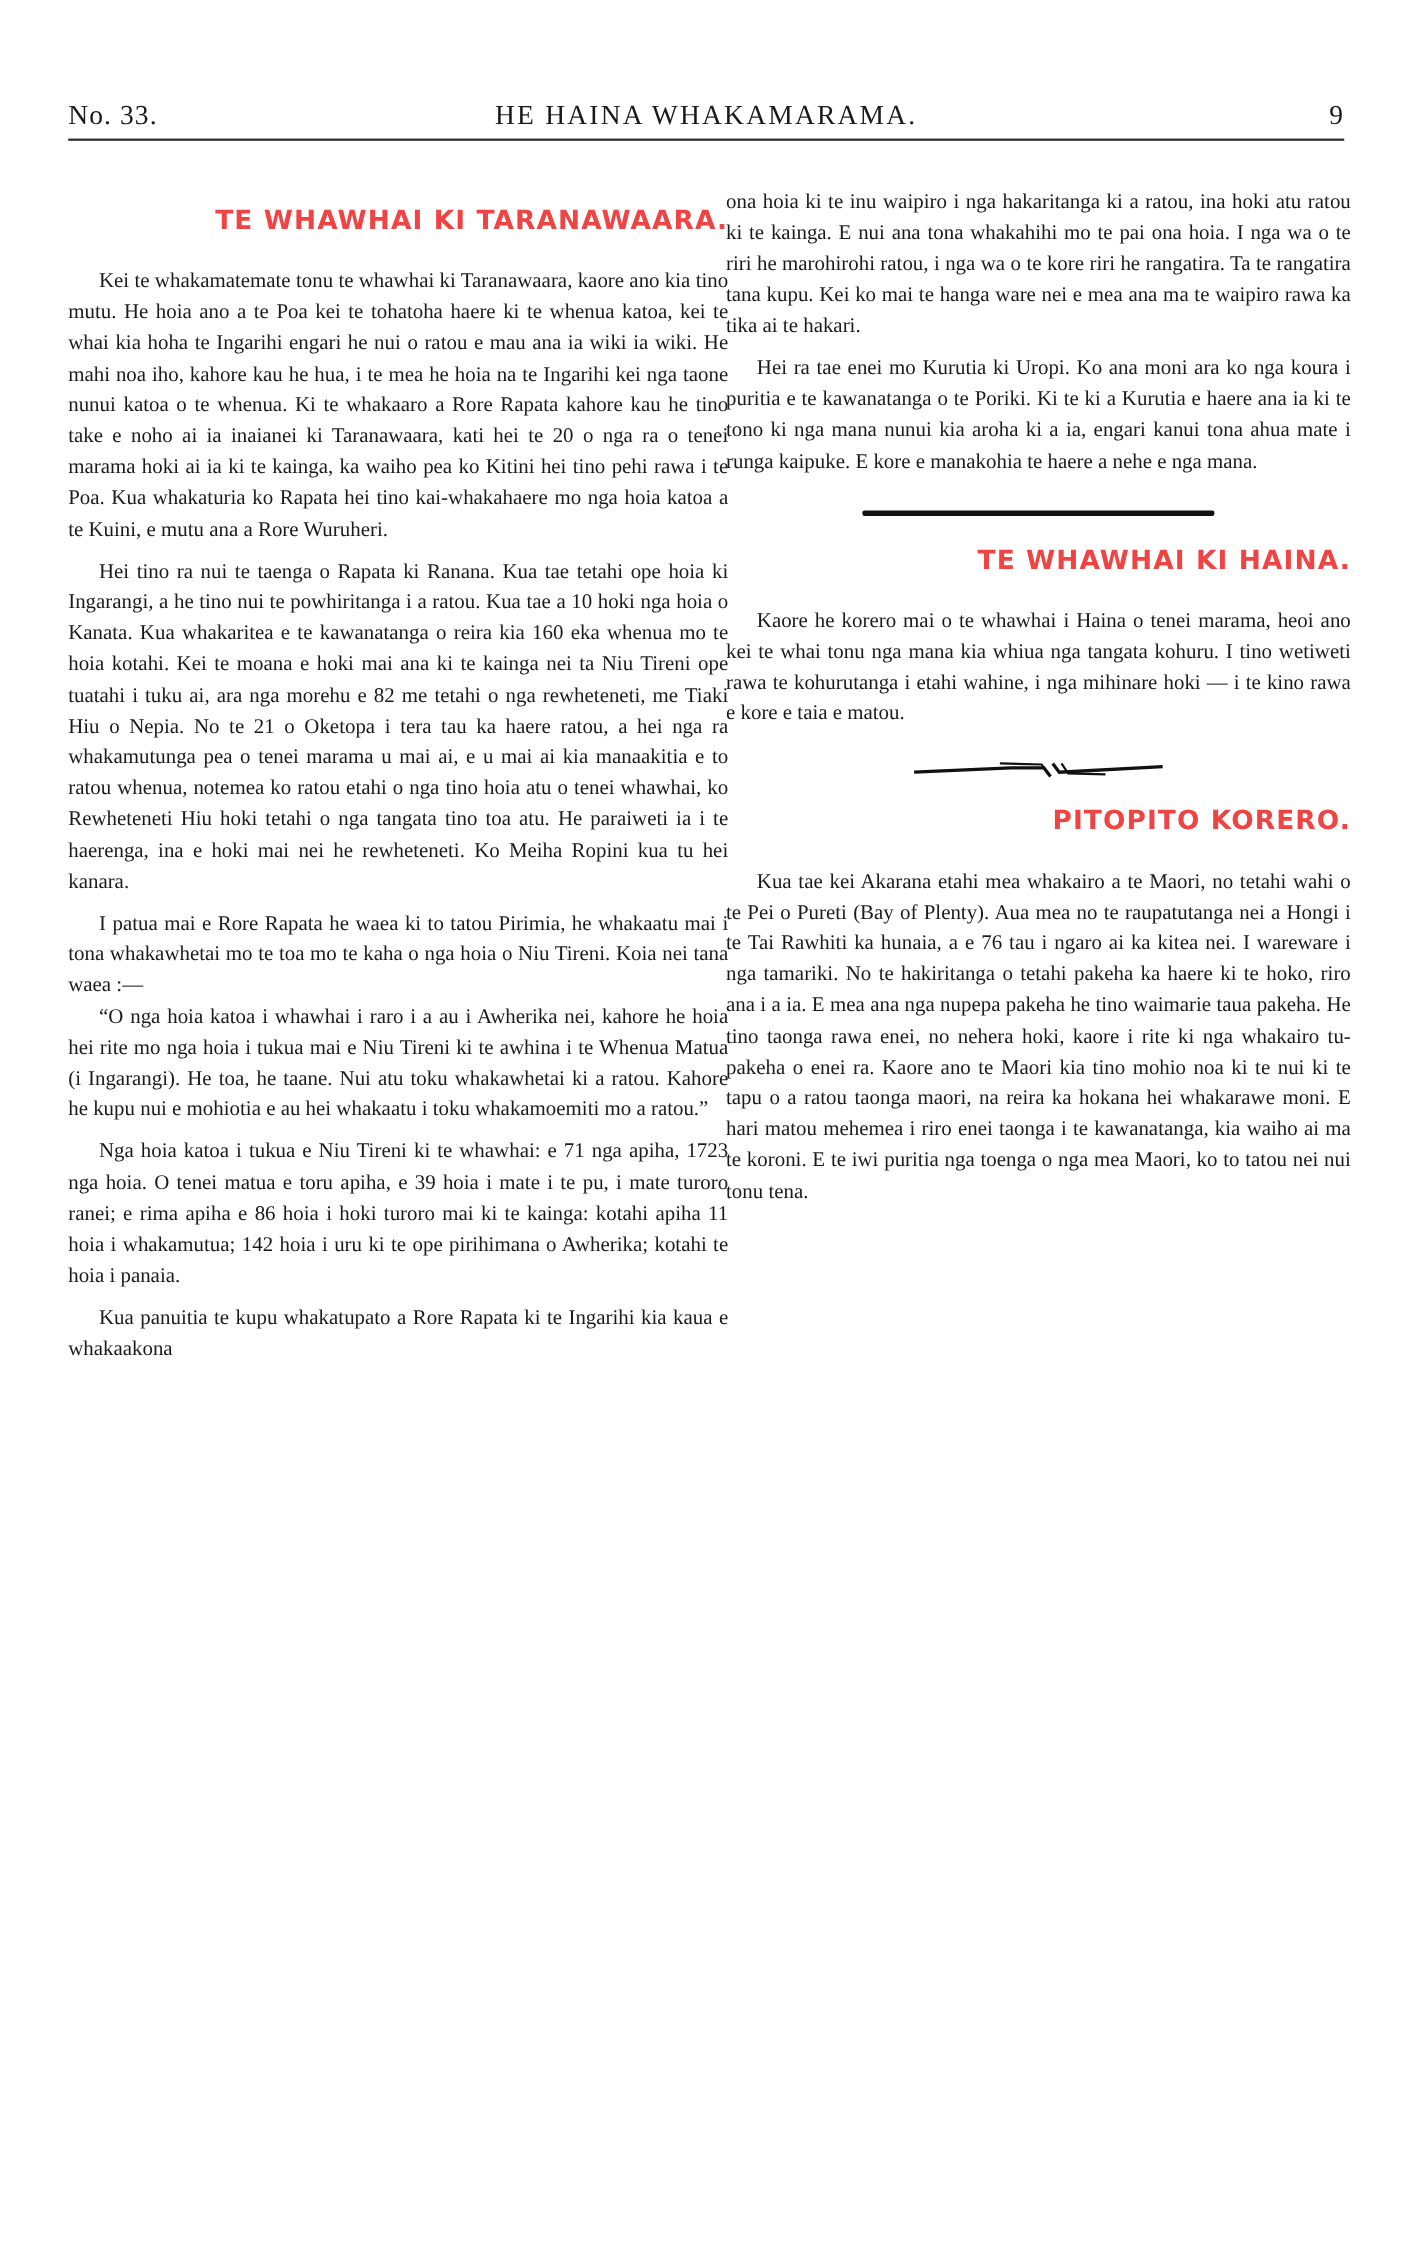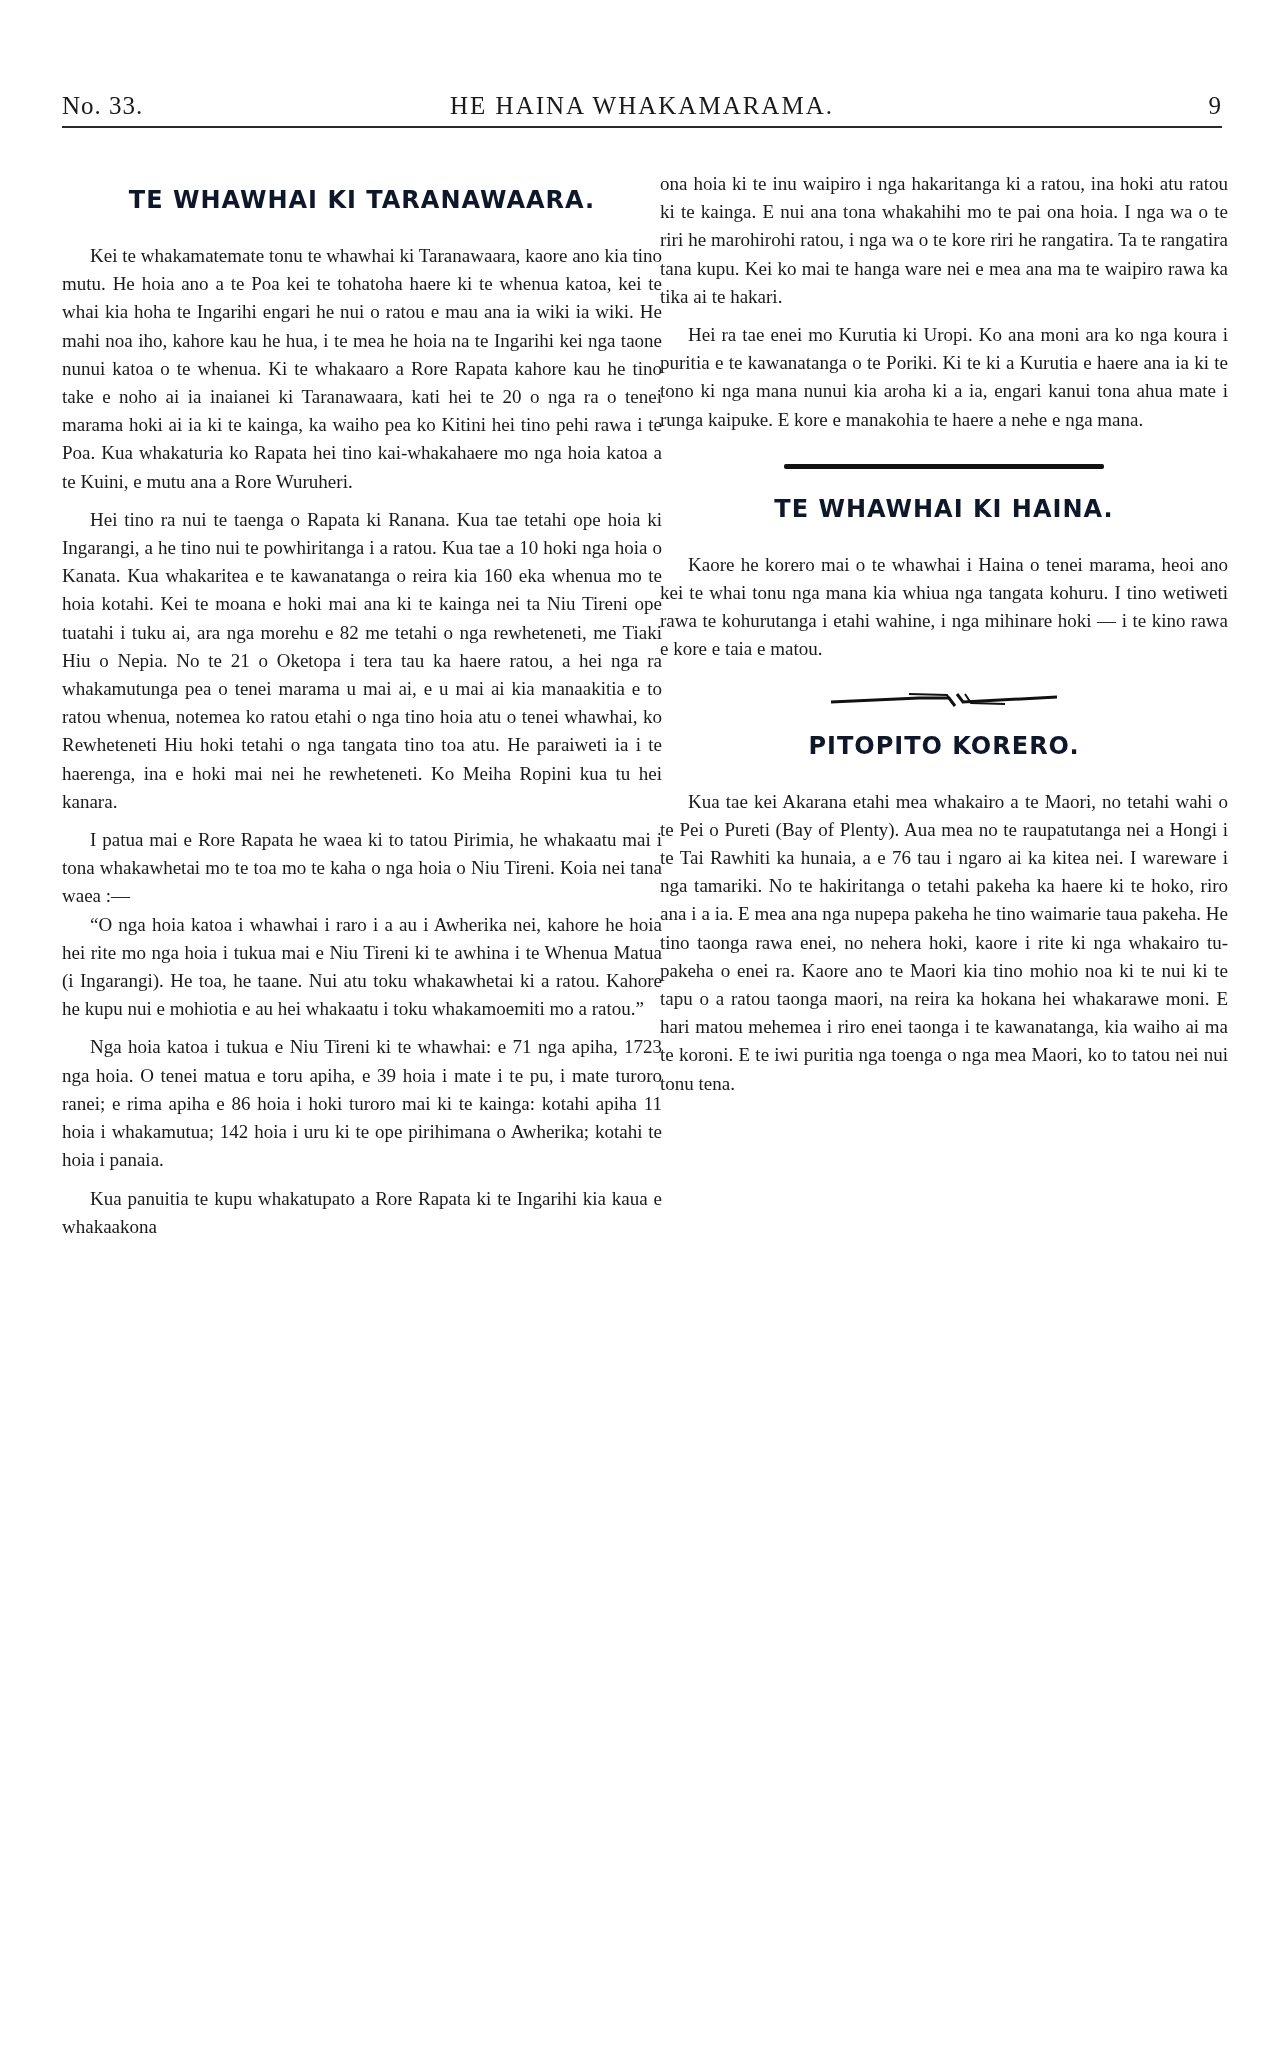--- a/index.html
+++ b/index.html
@@ -18,22 +18,22 @@
   .hdr-left { left: 0; }
   .hdr-center { left: 0; right: 0; text-align: center; letter-spacing: 2px; }
   .hdr-right { right: 0; }
 
   .column { position: absolute; top: 170px; }
   .col-left  { left: 62px;  width: 600px; }
   .col-right { left: 660px; width: 568px; }
 
   .article-title {
     font-family: "DejaVu Sans", "Liberation Sans", sans-serif;
-    font-weight: bold; font-size: 24px; text-align: center;
-    letter-spacing: 1px; margin: 16px 0 28px 0; color: #0f172a;
+    font-weight: bold; font-size: 24px; text-align: right;
+    letter-spacing: 1px; margin: 16px 0 28px 0; color: #ef4444;
   }
   p.para {
     font-size: 19px; line-height: 28.2px; margin: 0 0 10px 0;
     text-align: justify; text-indent: 28px;
   }
   p.para.noindent { text-indent: 0; }
   .rule {
     width: 320px; height: 5px; background: #111; margin: 30px auto 26px auto;
     border-radius: 2px;
   }

